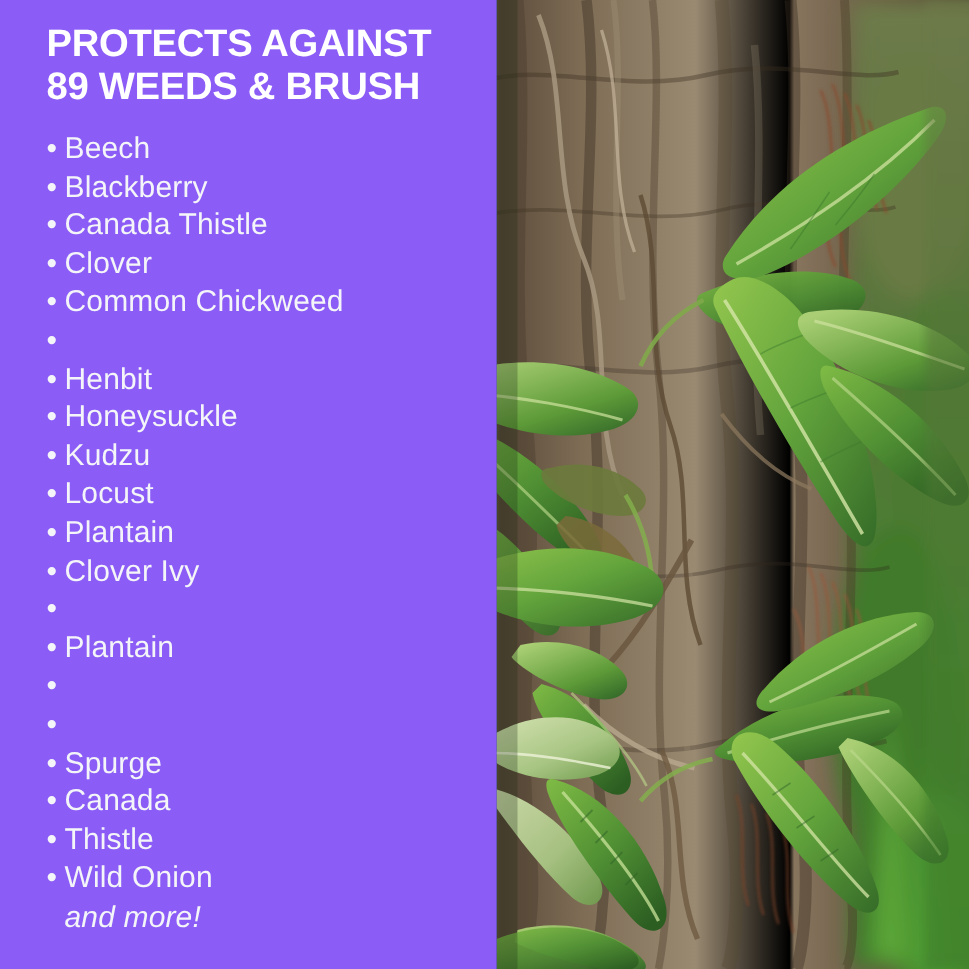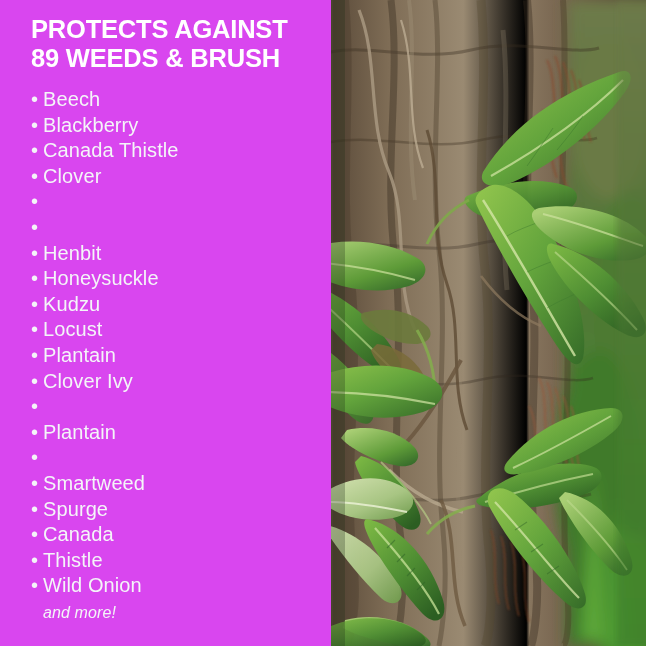--- a/index.html
+++ b/index.html
@@ -15,21 +15,21 @@
     font-family: "Liberation Sans", sans-serif;
     background: #0A4CBE;
   }
 
   
   #blue-panel {
     position: absolute;
     left: 0; top: 0;
     width: 331px;
     height: 646px;
-    background: #d946ef;
+    background: #8b5cf6;
     z-index: 5;
   }
   #panel-title {
     position: absolute;
     left: 31px;
     top: 15px;
     width: 290px;
     color: #FFFFFF;
     font-size: 25.5px;
     font-weight: bold;
@@ -61,21 +61,21 @@
     left: 0;
     top: 0;
     color: #F4F5F8;
     font-size: 20px;
   }
   #and-more {
     position: absolute;
     left: 43px;
     top: 600px;
     color: #F4F5F8;
-    font-size: 16px;
+    font-size: 20px;
     font-style: italic;
     line-height: 25.6px;
     letter-spacing: 0.1px;
     white-space: nowrap;
   }
 
   
   #photo {
     position: absolute;
     left: 331px;
@@ -294,32 +294,32 @@
   <div id="blue-panel">
 
     <div id="panel-title">PROTECTS AGAINST
 89 WEEDS &amp; BRUSH</div>
 
     <ul id="weed-list">
       <li><span class="bullet">•</span><span>Beech</span></li>
       <li><span class="bullet">•</span><span>Blackberry</span></li>
       <li><span class="bullet">•</span><span>Canada Thistle</span></li>
       <li><span class="bullet">•</span><span>Clover</span></li>
-      <li><span class="bullet">•</span></li>
+      <li><span class="bullet">•</span><span>Common Chickweed</span></li>
       <li><span class="bullet">•</span></li>
       <li><span class="bullet">•</span><span>Henbit</span></li>
       <li><span class="bullet">•</span><span>Honeysuckle</span></li>
       <li><span class="bullet">•</span><span>Kudzu</span></li>
       <li><span class="bullet">•</span><span>Locust</span></li>
       <li><span class="bullet">•</span><span>Plantain</span></li>
       <li><span class="bullet">•</span><span>Clover Ivy</span></li>
       <li><span class="bullet">•</span></li>
       <li><span class="bullet">•</span><span>Plantain</span></li>
       <li><span class="bullet">•</span></li>
-      <li><span class="bullet">•</span><span>Smartweed</span></li>
+      <li><span class="bullet">•</span></li>
       <li><span class="bullet">•</span><span>Spurge</span></li>
       <li><span class="bullet">•</span><span>Canada</span></li>
       <li><span class="bullet">•</span><span>Thistle</span></li>
       <li><span class="bullet">•</span><span>Wild Onion</span></li>
     </ul>
 
     <div id="and-more">and more!</div>
   </div>
 
 </div>

